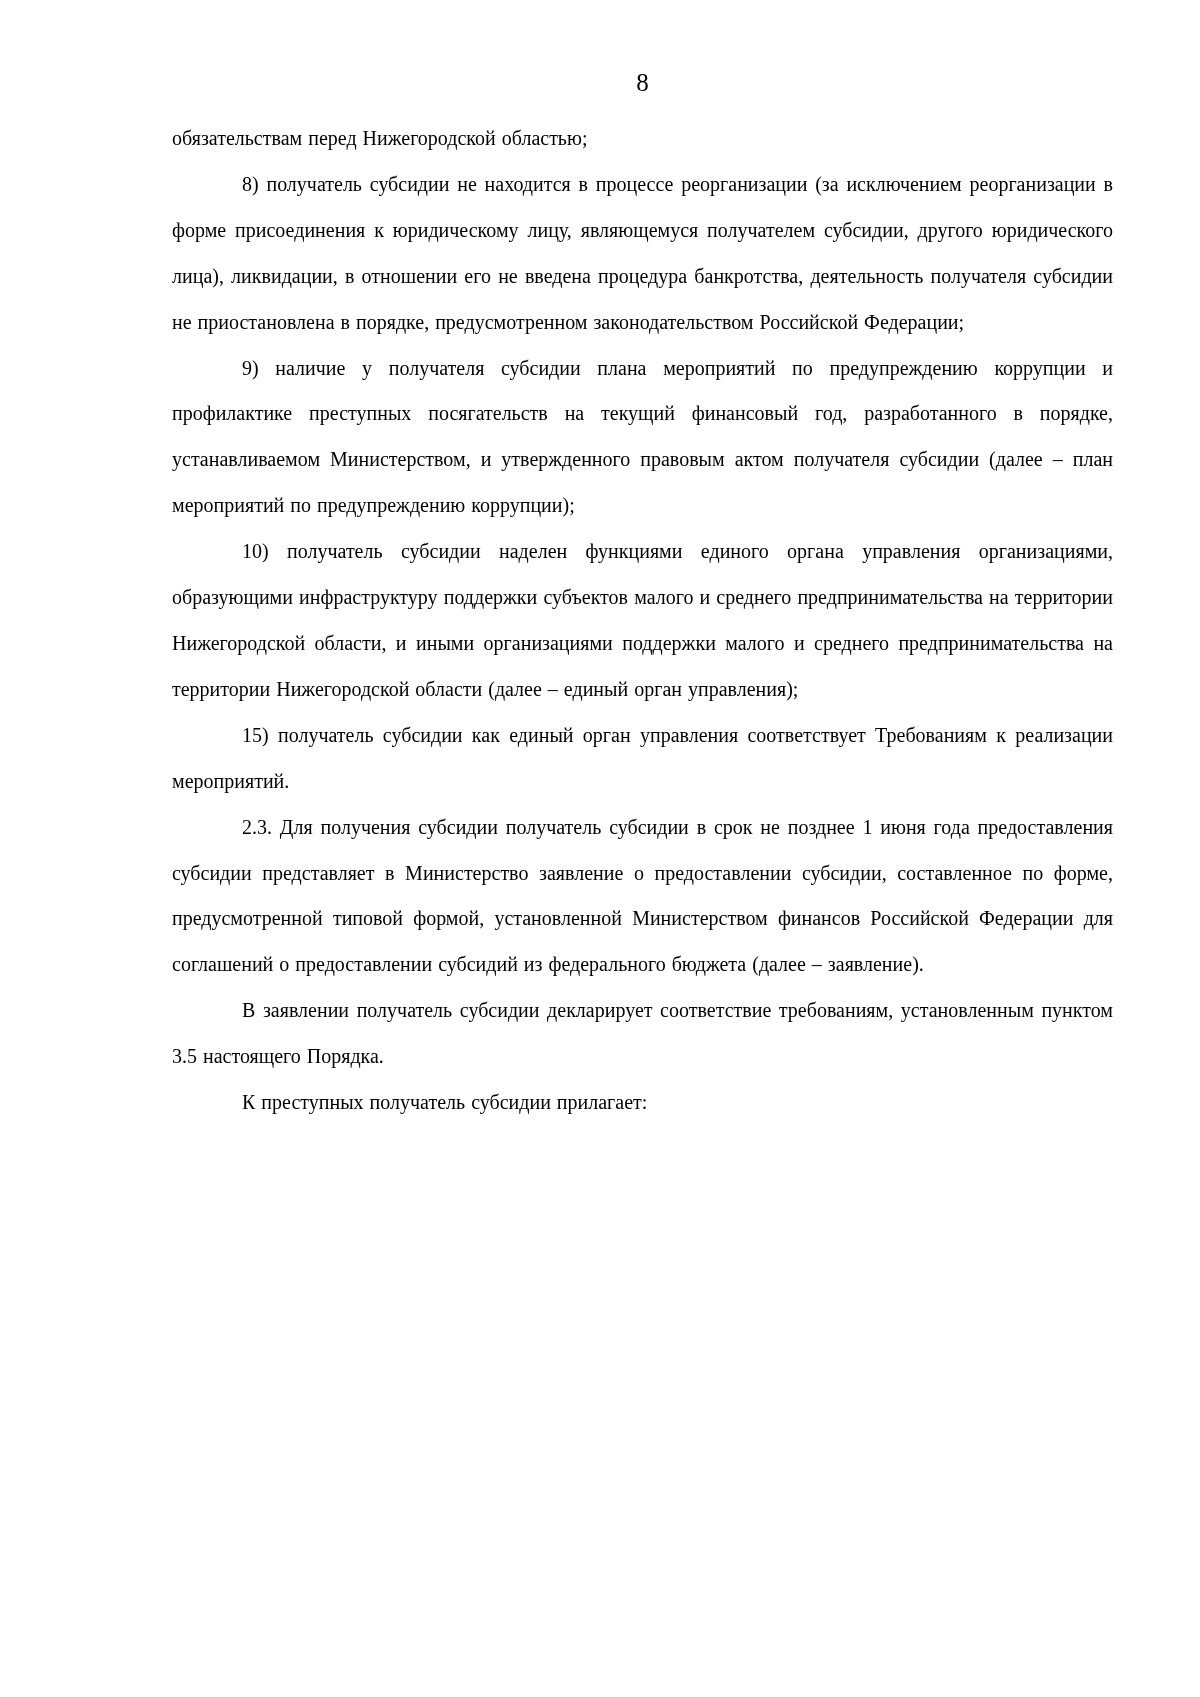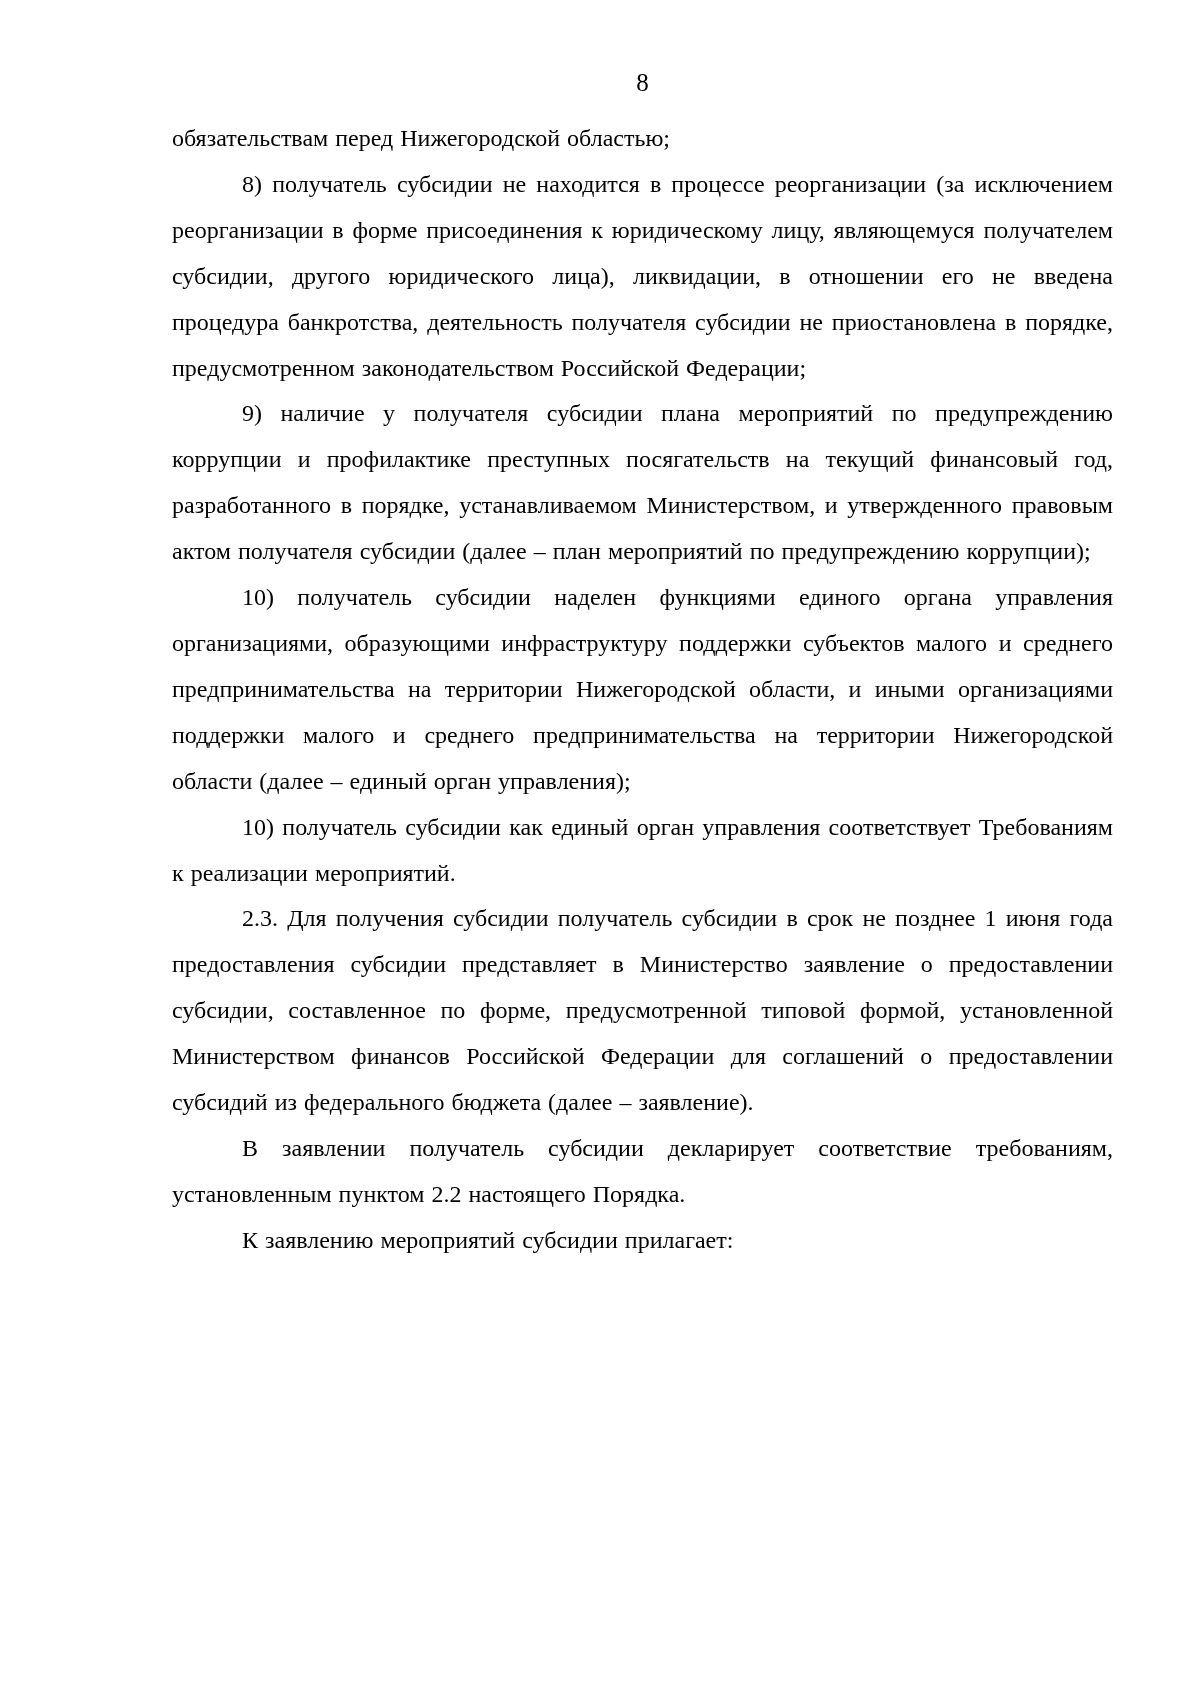--- a/index.html
+++ b/index.html
@@ -21,21 +21,21 @@
     padding: 70px 87px 0 172px;
     font-family: "Liberation Serif", "DejaVu Serif", serif;
   }
   .page-number {
     font-size: 25px;
     line-height: 26px;
     text-align: center;
   }
   .doc-body {
     margin-top: 20px;
-    font-size: 24px;
+    font-size: 20px;
     line-height: 45.9px;
     text-align: justify;
   }
   .doc-body p {
     margin: 0;
     padding: 0;
     text-indent: 70px;
     word-spacing: 1px;
   }
   .doc-body p.no-indent {
@@ -48,18 +48,18 @@
 </head>
 <body>
 
 <div class="page">
   <div class="page-number">8</div>
   <div class="doc-body">
       <p class="no-indent">обязательствам перед Нижегородской областью;</p>
       <p>8) получатель субсидии не находится в процессе реорганизации (за исключением реорганизации в форме присоединения к юридическому лицу, являющемуся получателем субсидии, другого юридического лица), ликвидации, в отношении его не введена процедура банкротства, деятельность получателя субсидии не приостановлена в порядке, предусмотренном законодательством Российской Федерации;</p>
       <p>9) наличие у получателя субсидии плана мероприятий по предупреждению коррупции и профилактике преступных посягательств на текущий финансовый год, разработанного в порядке, устанавливаемом Министерством, и утвержденного правовым актом получателя субсидии (далее – план мероприятий по предупреждению коррупции);</p>
       <p>10) получатель субсидии наделен функциями единого органа управления организациями, образующими инфраструктуру поддержки субъектов малого и среднего предпринимательства на территории Нижегородской области, и иными организациями поддержки малого и среднего предпринимательства на территории Нижегородской области (далее – единый орган управления);</p>
-      <p>10) получатель субсидии как единый орган управления соответствует Требованиям к реализации мероприятий.</p>
+      <p>15) получатель субсидии как единый орган управления соответствует Требованиям к реализации мероприятий.</p>
       <p>2.3. Для получения субсидии получатель субсидии в срок не позднее 1 июня года предоставления субсидии представляет в Министерство заявление о предоставлении субсидии, составленное по форме, предусмотренной типовой формой, установленной Министерством финансов Российской Федерации для соглашений о предоставлении субсидий из федерального бюджета (далее – заявление).</p>
-      <p>В заявлении получатель субсидии декларирует соответствие требованиям, установленным пунктом 2.2 настоящего Порядка.</p>
-      <p>К заявлению мероприятий субсидии прилагает:</p>
+      <p>В заявлении получатель субсидии декларирует соответствие требованиям, установленным пунктом 3.5 настоящего Порядка.</p>
+      <p>К преступных получатель субсидии прилагает:</p>
     </div>
 </div>
 
 </body></html>

